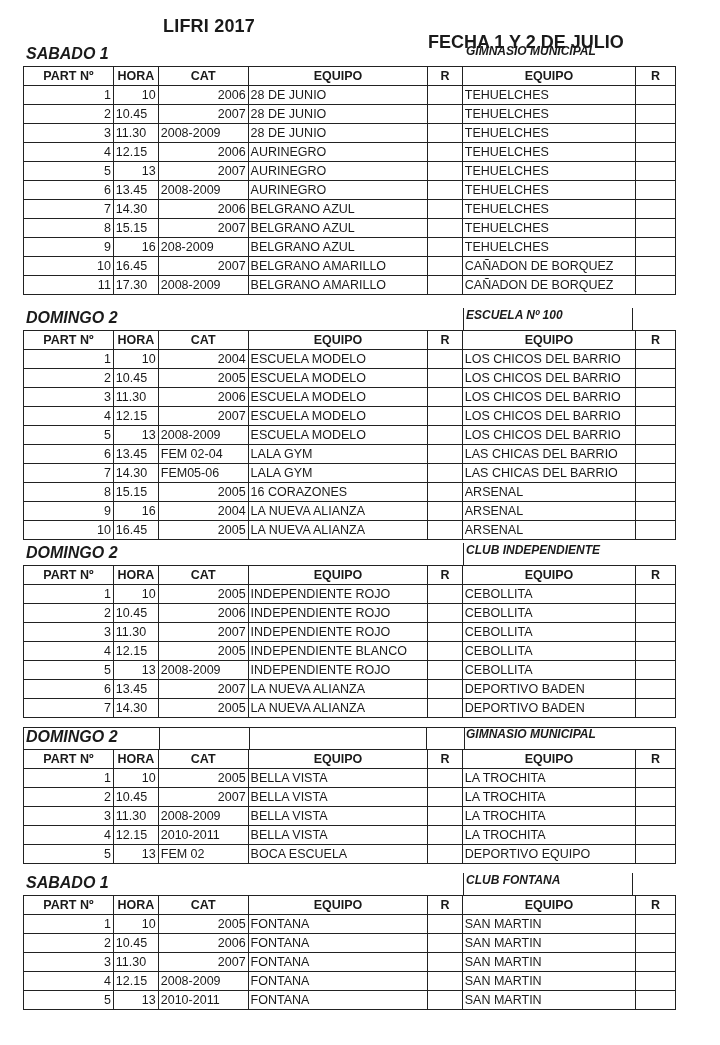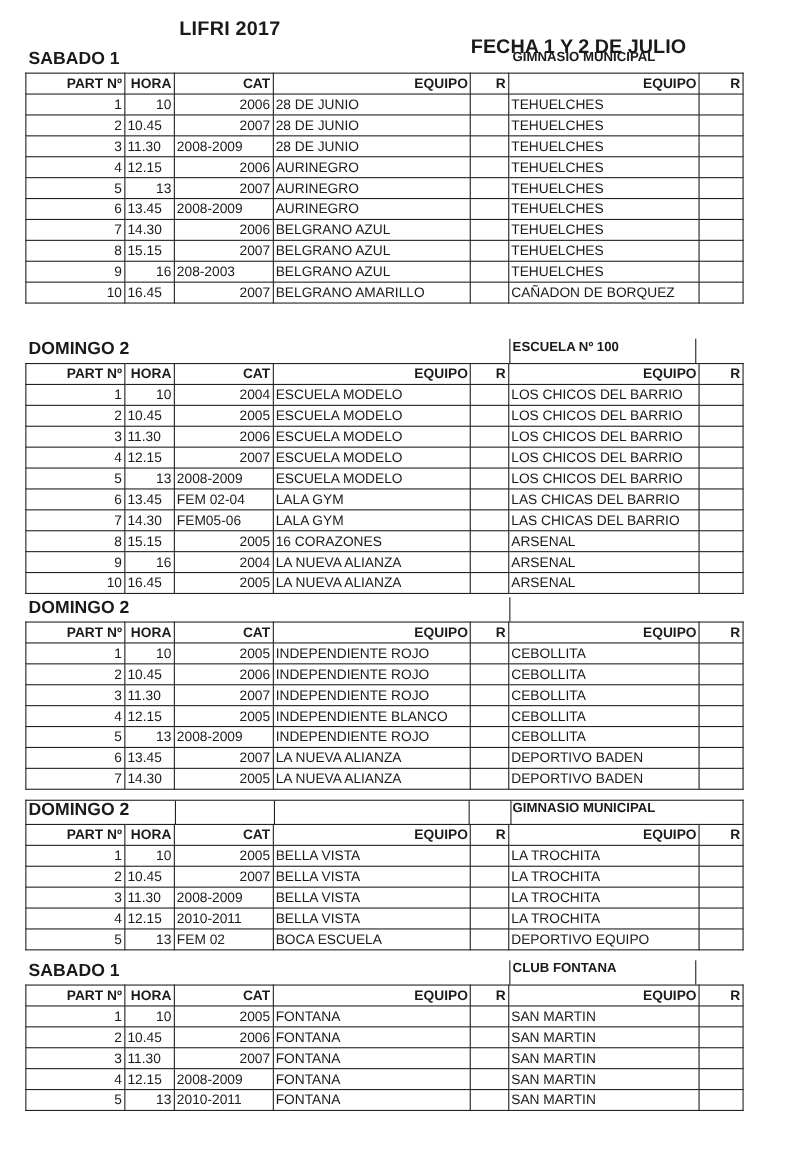--- a/index.html
+++ b/index.html
@@ -38,20 +38,21 @@
       font-weight: bold;
     }
     .section {
       position: absolute;
       left: 23px;
       width: 653px;
     }
     .section-title-row {
       position: relative;
       height: 22px;
+      font-style: italic;
     }
     .day-label {
       position: absolute;
       left: 3px;
       top: 1px;
       font-size: 16px;
       font-weight: bold;
       white-space: nowrap;
     }
     .venue-label {
@@ -99,21 +100,21 @@
     table.schedule td, table.schedule th {
       border: 1.5px solid #222;
       height: 18px;
       padding: 0 2px;
       overflow: hidden;
       white-space: nowrap;
       line-height: 18px;
     }
     table.schedule th {
       font-weight: bold;
-      text-align: right;
+      text-align: center;
       font-size: 12.5px;
     }
     .c-part { width: 86px; text-align: right; }
     .c-hora { width: 43px; }
     .c-cat { width: 86px; }
     .c-eq1 { width: 172px; text-align: left; }
     .c-r1 { width: 33px; }
     .c-eq2 { width: 166px; text-align: left; }
     .c-r2 { width: 38px; }
     td.right { text-align: right; }
@@ -220,30 +221,39 @@
           <td class="left">15.15</td>
           <td class="right">2007</td>
           <td class="left">BELGRANO AZUL</td>
           <td></td>
           <td class="left">TEHUELCHES</td>
           <td></td>
         </tr>
         <tr>
           <td class="right">9</td>
           <td class="right">16</td>
-          <td class="left">208-2003</td>
+          <td class="left">208-2009</td>
           <td class="left">BELGRANO AZUL</td>
           <td></td>
           <td class="left">TEHUELCHES</td>
           <td></td>
         </tr>
         <tr>
           <td class="right">10</td>
           <td class="left">16.45</td>
           <td class="right">2007</td>
+          <td class="left">BELGRANO AMARILLO</td>
+          <td></td>
+          <td class="left">CAÑADON DE BORQUEZ</td>
+          <td></td>
+        </tr>
+        <tr>
+          <td class="right">11</td>
+          <td class="left">17.30</td>
+          <td class="left">2008-2009</td>
           <td class="left">BELGRANO AMARILLO</td>
           <td></td>
           <td class="left">CAÑADON DE BORQUEZ</td>
           <td></td>
         </tr>
       </tbody>
     </table>
   </div>
 
 <div class="section" style="top:308px;">
@@ -363,20 +373,21 @@
           <td></td>
         </tr>
       </tbody>
     </table>
   </div>
 
 <div class="section" style="top:543px;">
     <div class="section-title-row">
       <div class="venue-box left-only"></div>
       <div class="day-label">DOMINGO 2</div>
+      <div class="venue-label">CLUB INDEPENDIENTE</div>
     </div>
     <table class="schedule">
       <colgroup>
         <col class="c-part">
         <col class="c-hora">
         <col class="c-cat">
         <col class="c-eq1">
         <col class="c-r1">
         <col class="c-eq2">
         <col class="c-r2">

